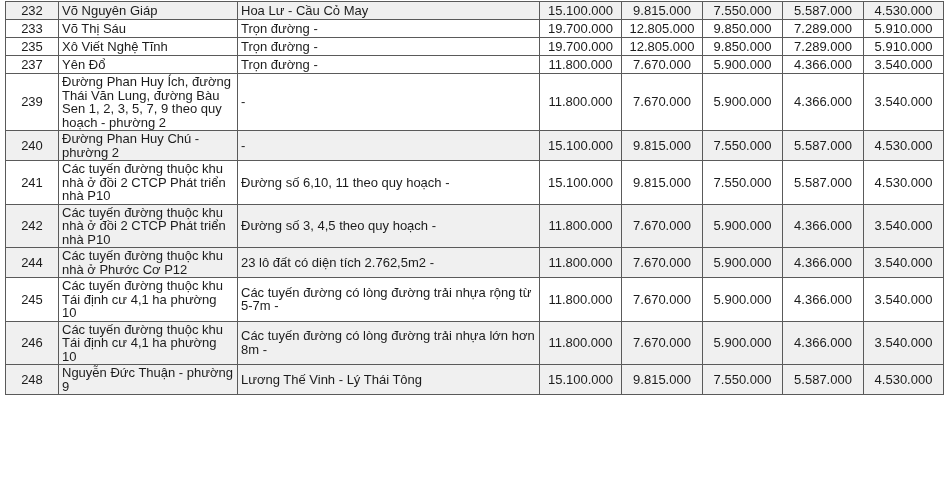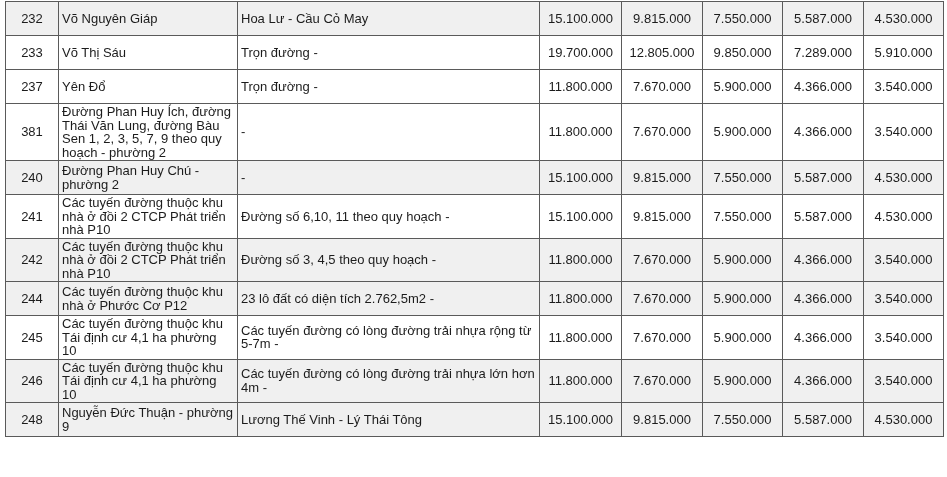--- a/index.html
+++ b/index.html
@@ -30,21 +30,21 @@
   }
   table.price-table td{
     border:1px solid var(--border-color);
     padding:1px 3px;
     line-height:13.5px;
     vertical-align:middle;
     overflow:hidden;
     word-wrap:break-word;
   }
   table.price-table tr{
-    height:34px;
+    height:18px;
   }
   tr.stripe td{
     background:var(--stripe-color);
   }
   td.c-no{ text-align:center; }
   td.c-name, td.c-seg{ text-align:left; }
   td.c-price{ text-align:center; white-space:nowrap; }
 </style>
 </head>
 <body>
@@ -76,31 +76,41 @@
     <td class="c-no">233</td>
     <td class="c-name">Võ Thị Sáu</td>
     <td class="c-seg">Trọn đường -</td>
     <td class="c-price">19.700.000</td>
     <td class="c-price">12.805.000</td>
     <td class="c-price">9.850.000</td>
     <td class="c-price">7.289.000</td>
     <td class="c-price">5.910.000</td>
   </tr>
         <tr>
+    <td class="c-no">235</td>
+    <td class="c-name">Xô Viết Nghệ Tĩnh</td>
+    <td class="c-seg">Trọn đường -</td>
+    <td class="c-price">19.700.000</td>
+    <td class="c-price">12.805.000</td>
+    <td class="c-price">9.850.000</td>
+    <td class="c-price">7.289.000</td>
+    <td class="c-price">5.910.000</td>
+  </tr>
+        <tr>
     <td class="c-no">237</td>
     <td class="c-name">Yên Đổ</td>
     <td class="c-seg">Trọn đường -</td>
     <td class="c-price">11.800.000</td>
     <td class="c-price">7.670.000</td>
     <td class="c-price">5.900.000</td>
     <td class="c-price">4.366.000</td>
     <td class="c-price">3.540.000</td>
   </tr>
         <tr>
-    <td class="c-no">381</td>
+    <td class="c-no">239</td>
     <td class="c-name">Đường Phan Huy Ích, đường Thái Văn Lung, đường Bàu Sen 1, 2, 3, 5, 7, 9 theo quy hoạch - phường 2</td>
     <td class="c-seg">-</td>
     <td class="c-price">11.800.000</td>
     <td class="c-price">7.670.000</td>
     <td class="c-price">5.900.000</td>
     <td class="c-price">4.366.000</td>
     <td class="c-price">3.540.000</td>
   </tr>
         <tr class="stripe">
     <td class="c-no">240</td>
@@ -148,21 +158,21 @@
     <td class="c-seg">Các tuyến đường có lòng đường trải nhựa rộng từ 5-7m -</td>
     <td class="c-price">11.800.000</td>
     <td class="c-price">7.670.000</td>
     <td class="c-price">5.900.000</td>
     <td class="c-price">4.366.000</td>
     <td class="c-price">3.540.000</td>
   </tr>
         <tr class="stripe">
     <td class="c-no">246</td>
     <td class="c-name">Các tuyến đường thuộc khu Tái định cư 4,1 ha phường 10</td>
-    <td class="c-seg">Các tuyến đường có lòng đường trải nhựa lớn hơn 4m -</td>
+    <td class="c-seg">Các tuyến đường có lòng đường trải nhựa lớn hơn 8m -</td>
     <td class="c-price">11.800.000</td>
     <td class="c-price">7.670.000</td>
     <td class="c-price">5.900.000</td>
     <td class="c-price">4.366.000</td>
     <td class="c-price">3.540.000</td>
   </tr>
         <tr class="stripe">
     <td class="c-no">248</td>
     <td class="c-name">Nguyễn Đức Thuận - phường 9</td>
     <td class="c-seg">Lương Thế Vinh - Lý Thái Tông</td>

